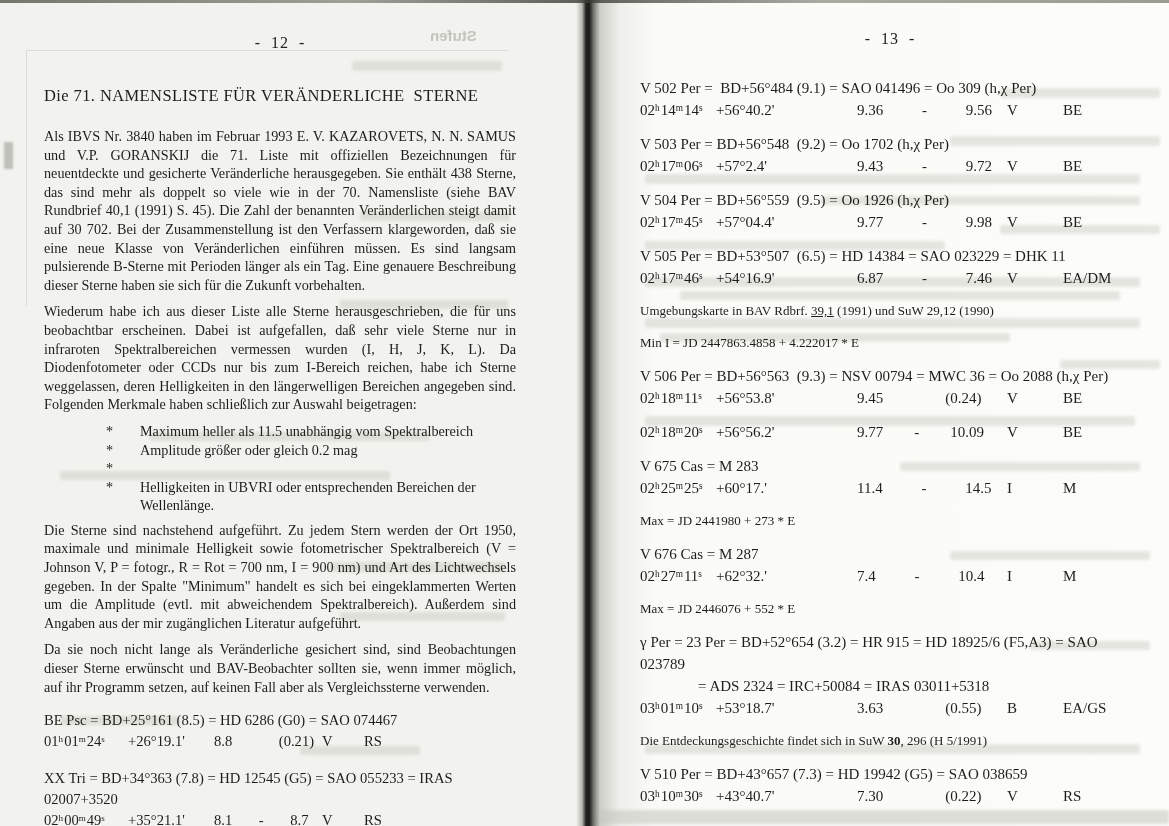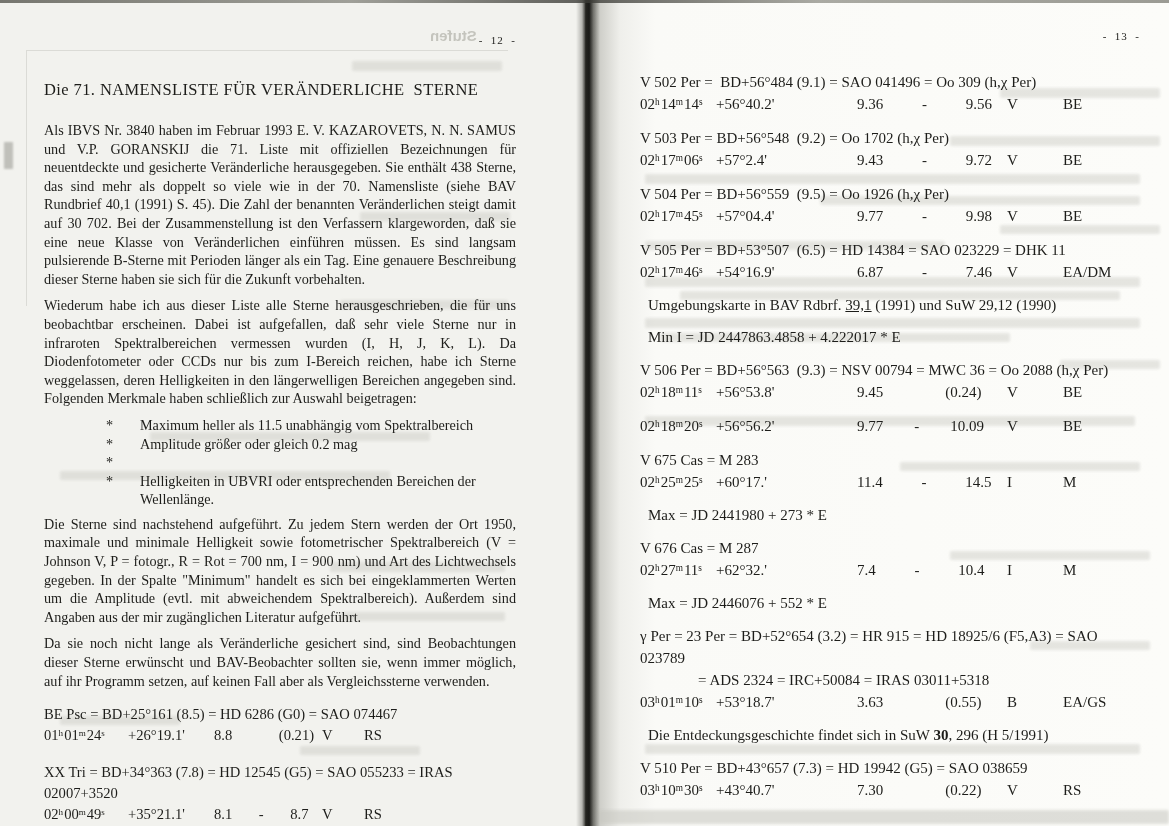--- a/index.html
+++ b/index.html
@@ -23,21 +23,21 @@
     background:linear-gradient(90deg,rgba(40,40,36,0) 0%,rgba(70,70,64,.35) 25%,#23231f 42%,#1b1b18 55%,rgba(55,55,50,.55) 72%,rgba(55,55,50,0) 100%);
   }
   .scan-top-edge{
     position:absolute;left:0;top:0;width:1169px;height:3px;z-index:6;
     background:linear-gradient(90deg,#57574f 0%,#8b8b83 30%,#3a3a35 50%,#96968e 70%,#83837b 100%);
     opacity:.8;
   }
   
   .content-left{position:absolute;left:44px;top:34px;width:472px;z-index:3}
   .page-head{
-    text-align:right;font-size:11px;letter-spacing:1px;white-space:pre;
+    text-align:center;font-size:16px;letter-spacing:1px;white-space:pre;
     color:#22221f;
   }
   .doc-title{
     text-align:left;font-size:16.5px;letter-spacing:.4px;
     margin:34px 0 21px 0;white-space:pre-wrap;
   }
   .content-left p{
     margin:0 0 8px 0;font-size:14.2px;line-height:18.6px;
     text-align:justify;
   }
@@ -55,21 +55,21 @@
   .dataline span{display:inline-block}
   sup{font-size:62%;vertical-align:baseline;position:relative;top:-.45em;margin:0 1px 0 0}
   
   .content-right{position:absolute;left:640px;top:30px;width:500px;z-index:3}
   .content-right .page-head{margin-bottom:29px}
   .content-right .entry{font-size:15px;line-height:22px}
   .content-right .c-ra{width:76px}
   .content-right .c-dec{width:141px}
   .content-right .c-mag{width:150px;word-spacing:4px}
   .content-right .c-band{width:56px}
-  .content-right .note{font-size:15px;line-height:20px;margin:2px 0 12px 8px}
+  .content-right .note{font-size:13px;line-height:20px;margin:2px 0 12px 0}
   .note .u{text-decoration:underline}
   .note .bld{font-weight:bold}
   
   .content-left .entry{font-size:14.6px;line-height:21px;margin-top:14px;margin-bottom:0}
   .content-left .c-ra{width:84px}
   .content-left .c-dec{width:86px}
   .content-left .c-mag{width:108px;word-spacing:3px}
   .content-left .c-band{width:42px}
   
   .smudge{

